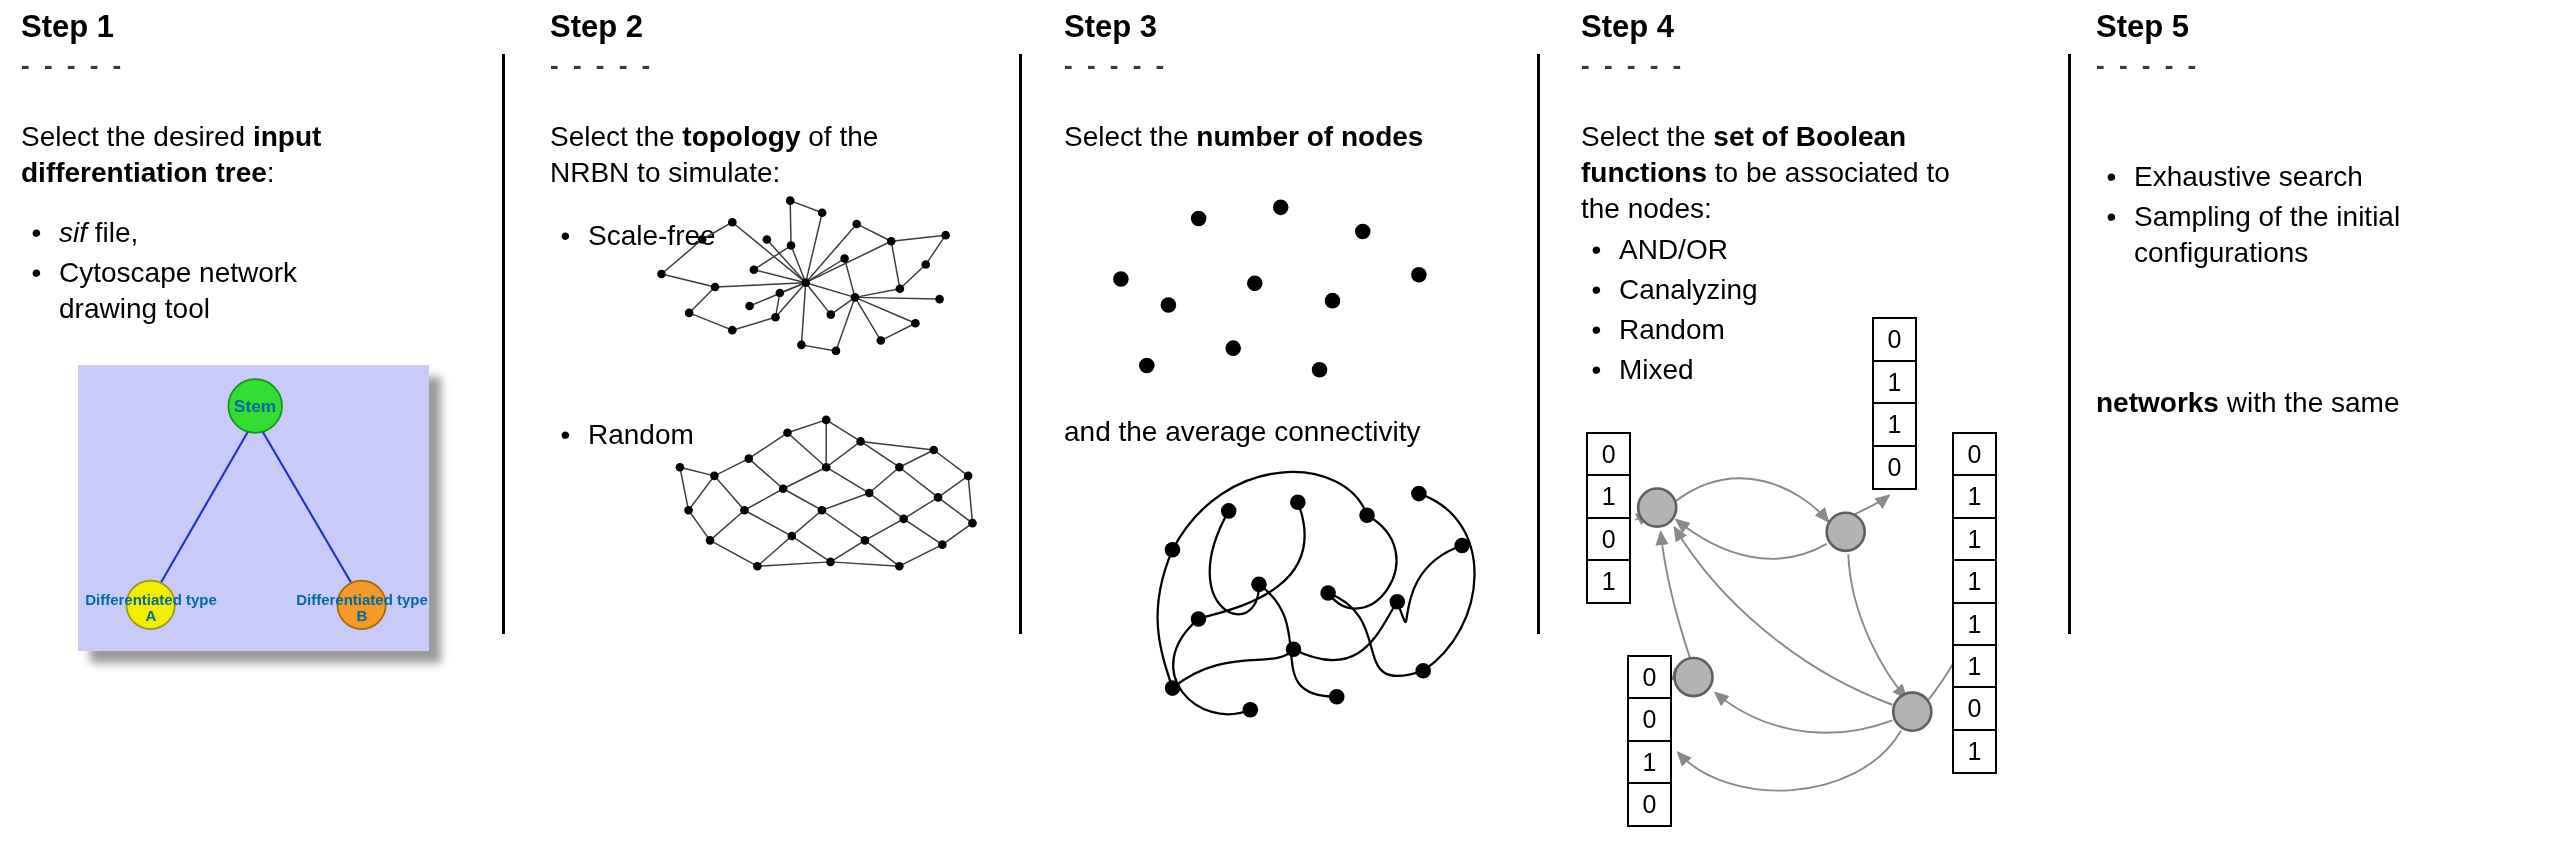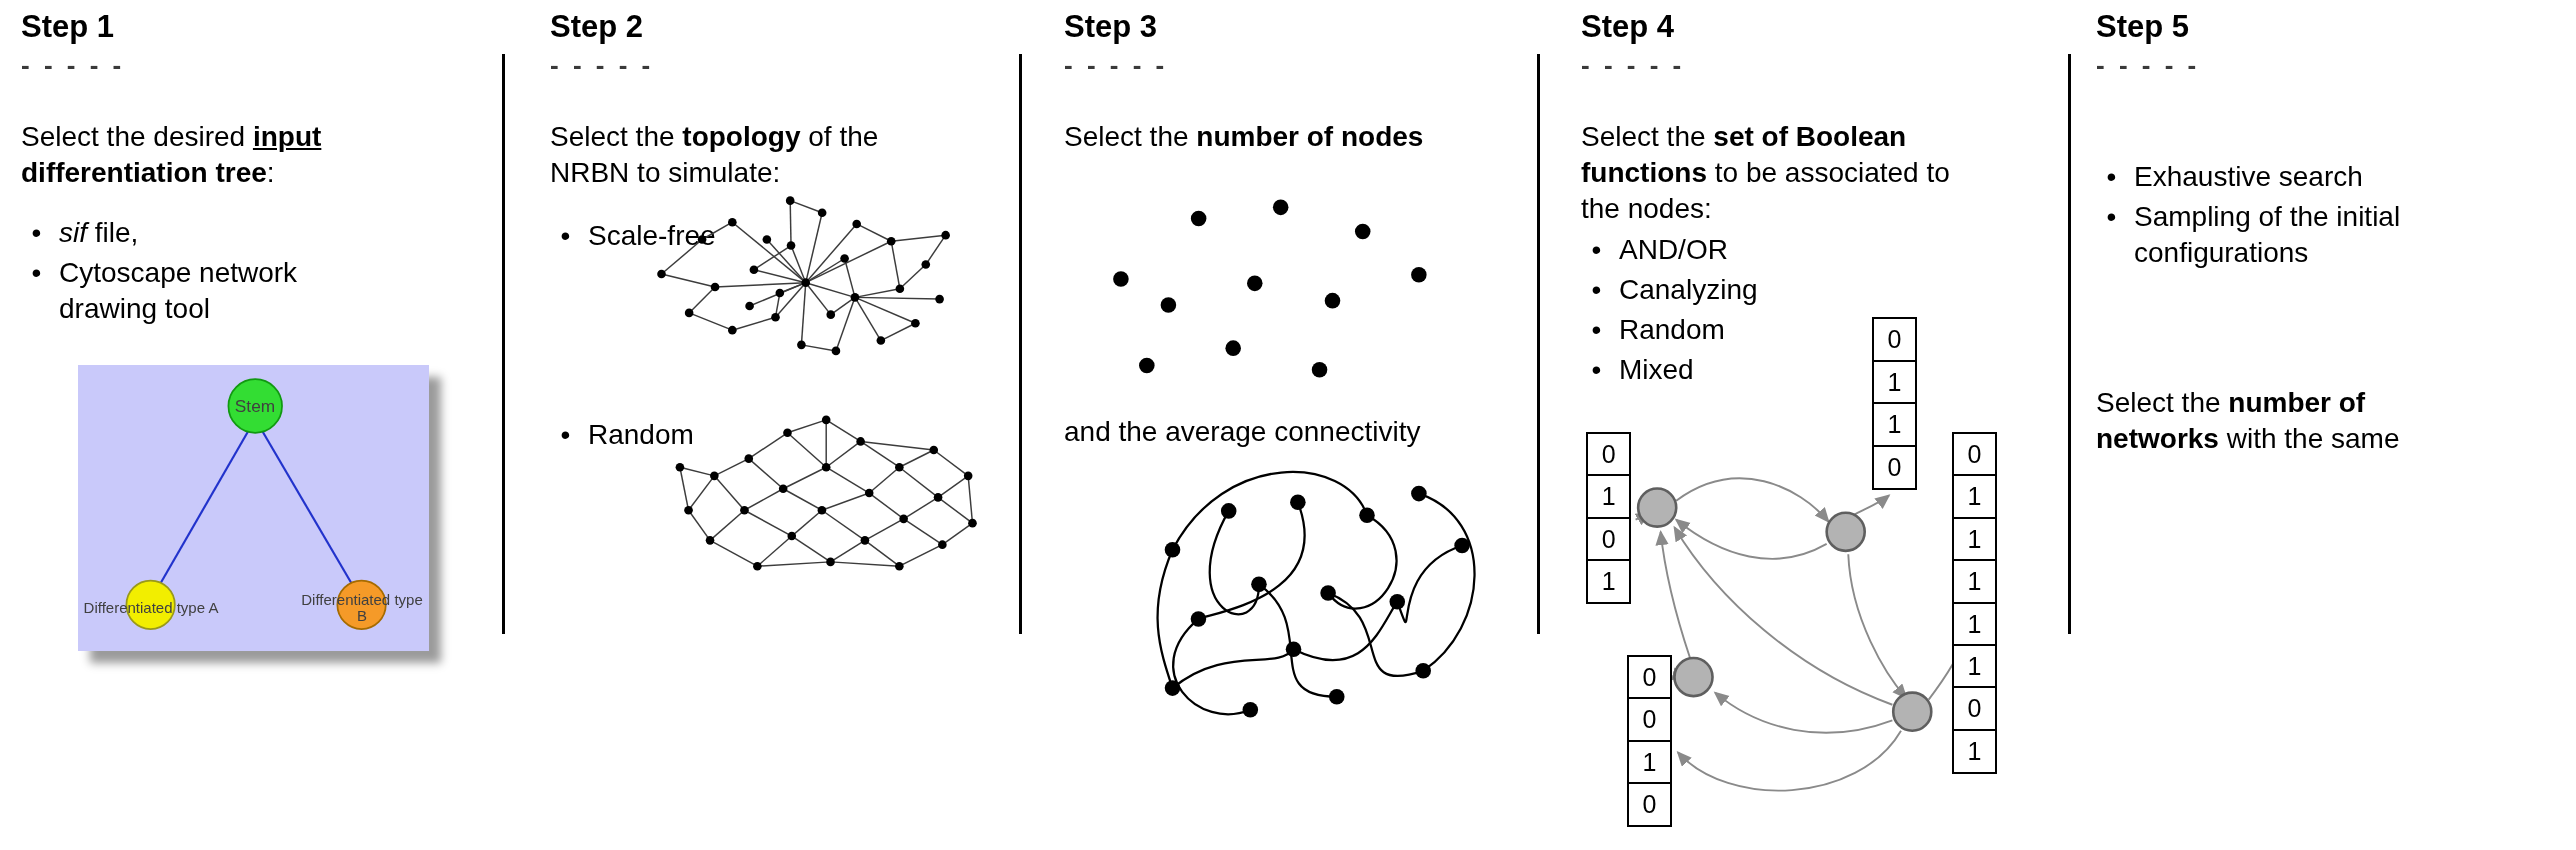--- a/index.html
+++ b/index.html
@@ -12,21 +12,21 @@
   .rule{position:absolute;left:0;top:50px;font-size:26px;font-weight:bold;letter-spacing:3.5px;color:#3a3a3a}
   .intro{position:absolute;left:0;font-size:28px;line-height:1.28}
   .bullets{position:absolute;left:0}
   .bullet{display:flex;font-size:28px;line-height:1.3;margin-bottom:3.5px}
   .bmark{flex:none;width:38px;padding-left:10.4px}
   .btext{flex:1}
   .fig{position:absolute}
   .fig svg{display:block;width:100%;height:100%}
   .tree-fig{position:absolute;background:#c9c9fa;box-shadow:12px 12px 8.7px #9b9b9b}
   .tree-fig svg{position:absolute;left:0;top:0;width:100%;height:100%}
-  .tlabel{position:absolute;transform:translate(-50%,-50%);font-weight:normal;text-align:center;color:#404040}
+  .tlabel{position:absolute;transform:translate(-50%,-50%);font-weight:bold;text-align:center;color:#0369a1}
   .tlabel.leaf{font-size:15px;width:135px;line-height:1.08}
   .boolfig{position:absolute}
   .boolfig>svg{position:absolute;left:0;top:0;width:100%;height:100%}
   .ttable{position:absolute;width:45px}
   .tcell{width:45px;height:45px;margin-top:-2.6px;border:2.6px solid #000;background:#fff;
          display:flex;align-items:center;justify-content:center;font-size:25px}
   .tcell:first-child{margin-top:0}
 </style>
 </head>
 <body>
@@ -35,21 +35,21 @@
 
   <div class="vsep" style="left:502px"></div>
   <div class="vsep" style="left:1019px"></div>
   <div class="vsep" style="left:1537px"></div>
   <div class="vsep" style="left:2068px"></div>
 
   <section class="col" style="left:21px;width:480px">
     <h2 class="step-title">Step 1</h2>
     <div class="rule">- - - - -</div>
     <div class="intro" style="top:119px">
-      <div><span>Select the desired </span><span style="font-weight: bold; text-decoration: underline;">input</span></div>
+      <div><span>Select the desired </span><span style="font-weight: bold;">input</span></div>
       <div><span style="font-weight: bold;">differentiation tree</span><span>:</span></div>
     </div>
     <div class="bullets" style="top:215px;width:381px">
       <div class="bullet">
         <span class="bmark">•</span>
         <span class="btext"><span style="font-style: italic;">sif</span><span> file,</span></span>
       </div>
       <div class="bullet">
         <span class="bmark">•</span>
         <span class="btext"><span>Cytoscape network drawing tool</span></span>
@@ -383,19 +383,18 @@
       <div class="bullet">
         <span class="bmark">•</span>
         <span class="btext"><span>Exhaustive search</span></span>
       </div>
       <div class="bullet">
         <span class="bmark">•</span>
         <span class="btext"><span>Sampling of the initial configurations</span></span>
       </div>
     </div>
     <div class="intro" style="top:385px">
-      <div><span>Select the </span><span style="font-weight: bold;">number of</span></div>
       <div><span style="font-weight: bold;">networks</span><span> with the same</span></div>
     </div>
   </section>
 
 </div>
 
 
 </body></html>

